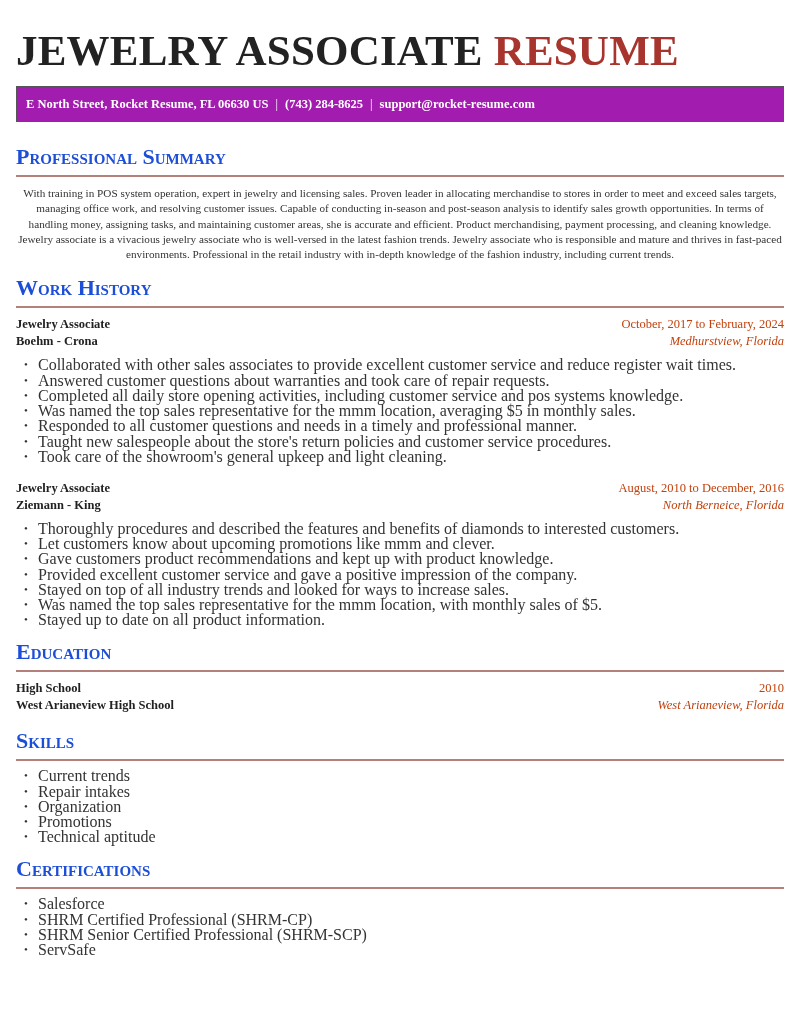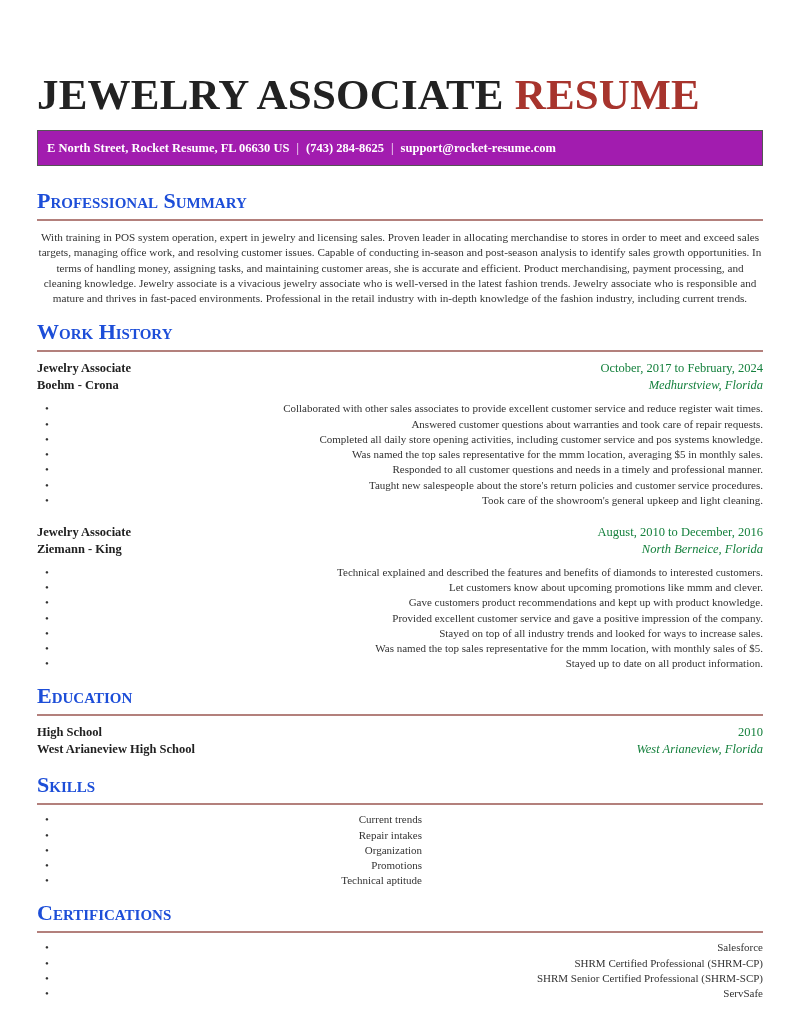--- a/index.html
+++ b/index.html
@@ -1,21 +1,21 @@
 <!DOCTYPE html>
 <html><head>
   <meta charset="utf-8">
   <style>
     html, body { margin: 0; padding: 0; background: #ffffff; }
     body {
       width: 800px; height: 1035px; overflow: hidden;
       font-family: "Liberation Serif", "DejaVu Serif", serif;
       color: #222222;
     }
-    .page { position: relative; padding: 0 37px; margin-top: 44px; }
+    .page { position: relative; padding: 0 16px; }
     .title {
       margin: 0; padding-top: 28px;
       font-family: "Liberation Serif", serif;
       font-weight: bold; font-size: 43px; line-height: 46px;
       letter-spacing: 0.2px; color: #222222;
     }
     .title .accent { color: #a7342d; }
     .contact-bar {
       margin-top: 12px; background: #a21caf; color: #ffffff;
       height: 34px; line-height: 34px; padding: 0 9px;
@@ -31,26 +31,26 @@
     .s-summary { margin-top: 23px; }
     .summary-text {
       margin: 9px 0 0 0; font-size: 11.2px; line-height: 15.3px;
       color: #333333; text-align: center;
     }
     .s-work { margin-top: 14px; }
     .job { margin-top: 8px; }
     .job + .job { margin-top: 16px; }
     .row { display: flex; justify-content: space-between; align-items: baseline; }
     .row .left { font-weight: bold; font-size: 12.5px; line-height: 17px; color: #222; }
-    .row .right { font-size: 12.5px; line-height: 17px; color: #15803d; text-align: right; }
+    .row .right { font-size: 12.5px; line-height: 17px; color: #c2410c; text-align: right; }
     .row .right.italic { font-style: italic; }
     ul.bullets { margin: 7px 0 0 0; padding-left: 22px; list-style: none; }
     ul.bullets li {
-      position: relative; font-size: 11px; line-height: 15.2px;
-      color: #333; padding-left: 0; text-align: right;
+      position: relative; font-size: 16px; line-height: 15.2px;
+      color: #333; padding-left: 0;
     }
     ul.bullets li::before {
       content: "\2022"; position: absolute; left: -14px; top: 0;
       font-size: 11px; color: #333;
     }
     .s-education { margin-top: 13px; }
     .edu { margin-top: 8px; }
     .s-skills { margin-top: 15px; }
     .skills-grid { display: flex; }
     .skills-grid ul { flex: 0 0 363px; }
@@ -101,21 +101,21 @@
     <div class="job">
       <div class="row">
         <span class="left">Jewelry Associate</span>
         <span class="right">August, 2010 to December, 2016</span>
       </div>
       <div class="row">
         <span class="left">Ziemann - King</span>
         <span class="right italic">North Berneice, Florida</span>
       </div>
       <ul class="bullets">
-        <li>Technical explained and described the features and benefits of diamonds to interested customers.</li>
+        <li>Thoroughly procedures and described the features and benefits of diamonds to interested customers.</li>
         <li>Let customers know about upcoming promotions like mmm and clever.</li>
         <li>Gave customers product recommendations and kept up with product knowledge.</li>
         <li>Provided excellent customer service and gave a positive impression of the company.</li>
         <li>Stayed on top of all industry trends and looked for ways to increase sales.</li>
         <li>Was named the top sales representative for the mmm location, with monthly sales of $5.</li>
         <li>Stayed up to date on all product information.</li>
       </ul>
     </div>
   </section>
 

